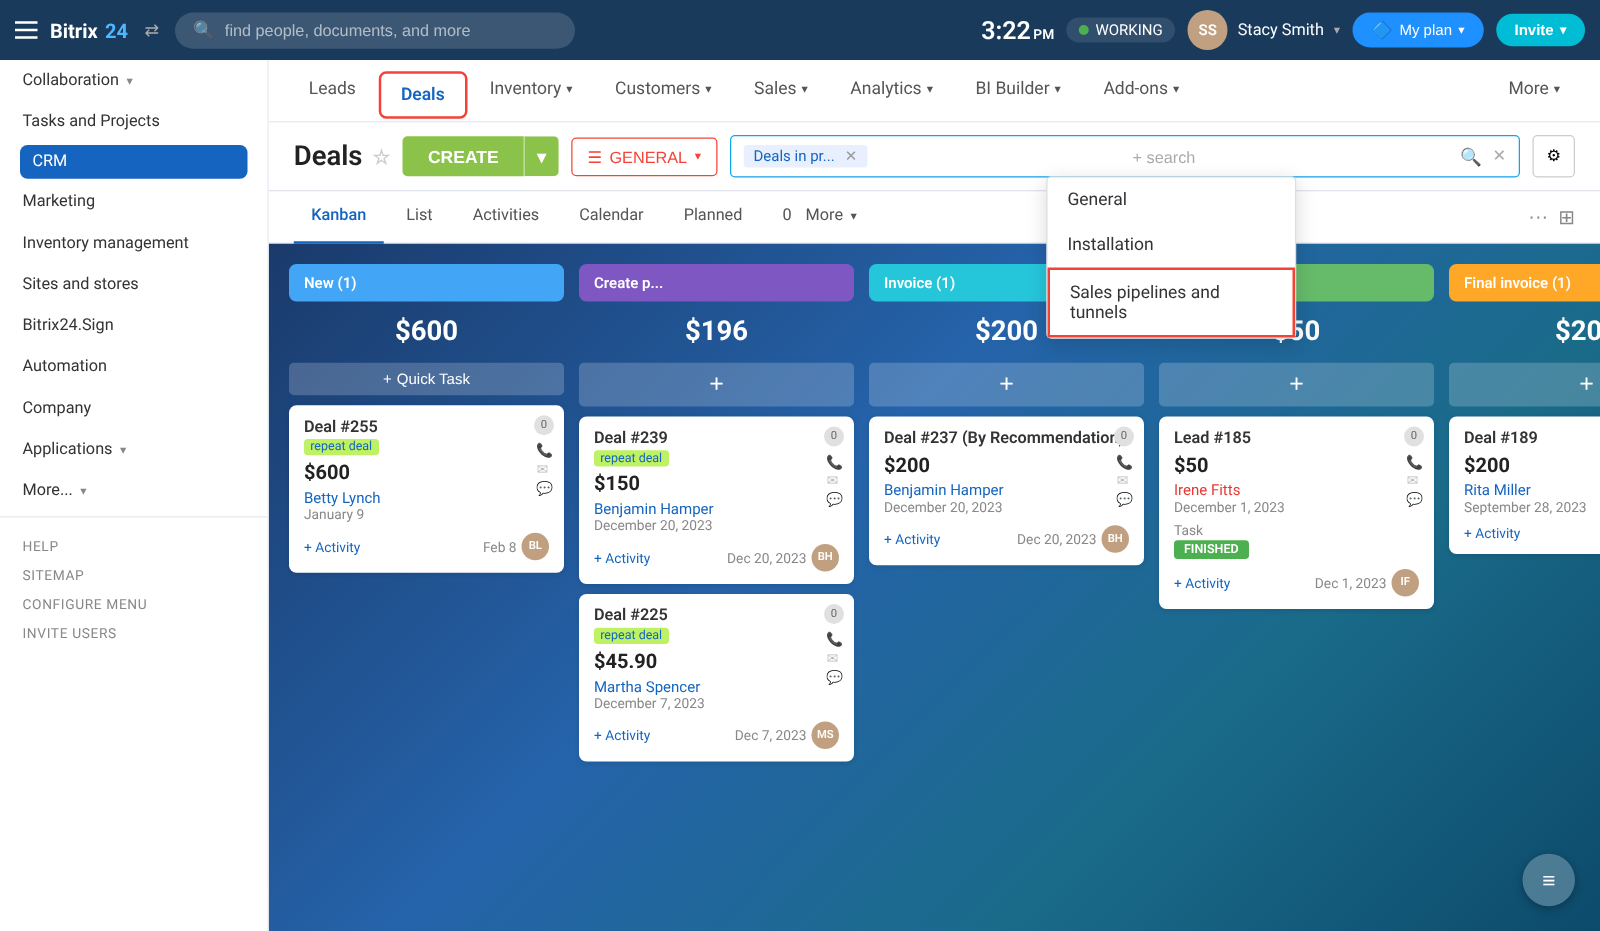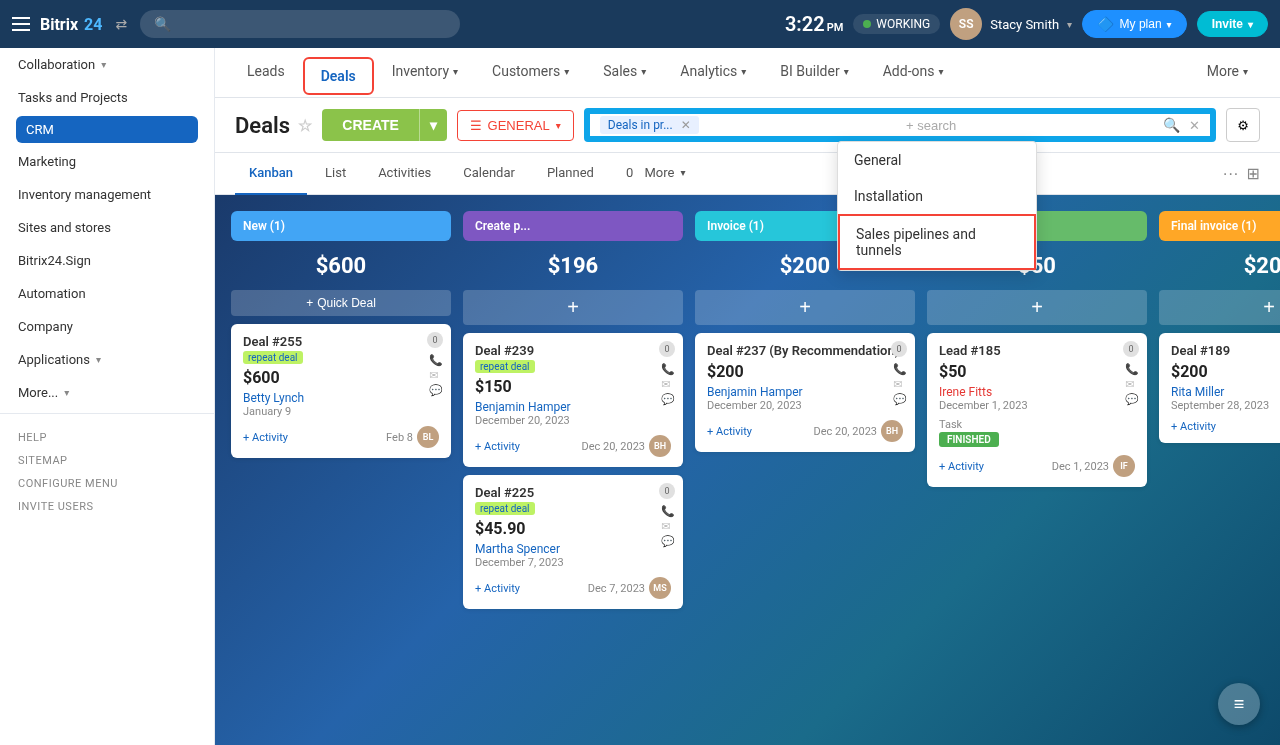--- a/index.html
+++ b/index.html
@@ -46,21 +46,21 @@
     
     .deals-header { background: #fff; padding: 10px 20px; display: flex; align-items: center; gap: 10px; border-bottom: 1px solid #e0e4ea; position: relative; }
     .deals-title { font-size: 22px; font-weight: 600; color: #222; display: flex; align-items: center; gap: 8px; }
     .star-icon { color: #ccc; font-size: 16px; cursor: pointer; }
     .create-btn { background: #8bc34a; color: #fff; border: none; border-radius: 4px; padding: 8px 0; font-size: 14px; font-weight: 600; cursor: pointer; display: flex; align-items: center; }
     .create-btn-main { padding: 8px 20px; border-radius: 4px 0 0 4px; }
     .create-btn-arrow { padding: 8px 10px; border-left: 1px solid rgba(255,255,255,0.4); border-radius: 0 4px 4px 0; }
     .general-btn { background: #fff; border: 1px solid #ccc; border-radius: 4px; padding: 7px 12px; font-size: 13px; cursor: pointer; display: flex; align-items: center; gap: 6px; color: #333; position: relative; }
     .general-btn.active { border-color: #f44336; color: #f44336; }
     .filter-icon { color: #f44336; }
-    .search-bar { flex: 1; display: flex; align-items: center; border: 6px solid #0ea5e9; border-radius: 4px; padding: 0 10px; height: 34px; background: #fff; gap: 8px; }
+    .search-bar { flex: 1; display: flex; align-items: center; border: 1px solid #0ea5e9; border-radius: 4px; padding: 0 10px; height: 34px; background: #fff; gap: 8px; }
     .search-bar input { border: none; outline: none; font-size: 13px; flex: 1; color: #a16207; text-align: center; }
     .search-bar input::placeholder { color: #aaa; }
     .filter-tag { display: flex; align-items: center; gap: 4px; background: #e8f0ff; color: #1565c0; border-radius: 3px; padding: 2px 8px; font-size: 12px; }
     .filter-tag .close { cursor: pointer; color: #999; margin-left: 4px; }
     .settings-icon-btn { background: #fff; border: 1px solid #ccc; border-radius: 4px; width: 34px; height: 34px; display: flex; align-items: center; justify-content: center; cursor: pointer; }
 
     
     .dropdown-overlay { position: absolute; top: 100%; left: 380px; background: #fff; border: 1px solid #ddd; border-radius: 4px; box-shadow: 0 4px 16px rgba(0,0,0,0.15); z-index: 100; min-width: 200px; }
     .dropdown-item { padding: 10px 16px; font-size: 14px; color: #333; cursor: pointer; }
     .dropdown-item.highlighted { background: #fff3e0; border-left: 3px solid #f44336; color: #f44336; }
@@ -118,20 +118,21 @@
       <span></span>
   </div>
   <div class="topbar-logo">
     <span class="bitrix">Bitrix</span>
     <span class="num">24</span>
   </div>
   <div style="width:18px;height:18px;cursor:pointer;color:#aaa;font-size:14px;display:flex;align-items:center;justify-content:center;">⇄</div>
 
   <div class="topbar-search">
     <span style="color:rgba(255,255,255,0.6);font-size:14px;">🔍</span>
+    <input type="text" placeholder="find people, documents, and more" style="">
   </div>
 
   <div class="topbar-time">
     <span>3:22</span>
       <span class="ampm">PM</span>
   </div>
 
   <div class="topbar-status">
     <span class="status-dot"></span>
     <span>WORKING</span>
@@ -312,21 +313,21 @@
 
     <div class="kanban-wrapper">
 
       <div class="kanban-col">
         <div class="col-header new">
           <span class="col-title">New (1)</span>
         </div>
         <div class="col-amount" style="color:#fff;font-size:22px;font-weight:700;padding:4px 0;">$600</div>
         <button class="col-add-btn col-add-btn-quick" style="background:rgba(255,255,255,0.2);color:#fff;border:none;border-radius:4px;padding:6px;cursor:pointer;font-size:12px;width:100%;display:flex;align-items:center;justify-content:center;gap:4px;">
           <span>+</span>
-          <span>Quick Deal</span>
+          <span>Quick Task</span>
         </button>
 
         <div class="deal-card">
           <div class="msg-count">0</div>
           <div class="deal-name">Deal #255</div>
           <div class="deal-badge">repeat deal</div>
           <div class="deal-amount">$600</div>
           <div class="deal-person">Betty Lynch</div>
           <div class="deal-date">January 9</div>
           <div style="display:flex;flex-direction:column;gap:2px;position:absolute;right:8px;top:30px;">

